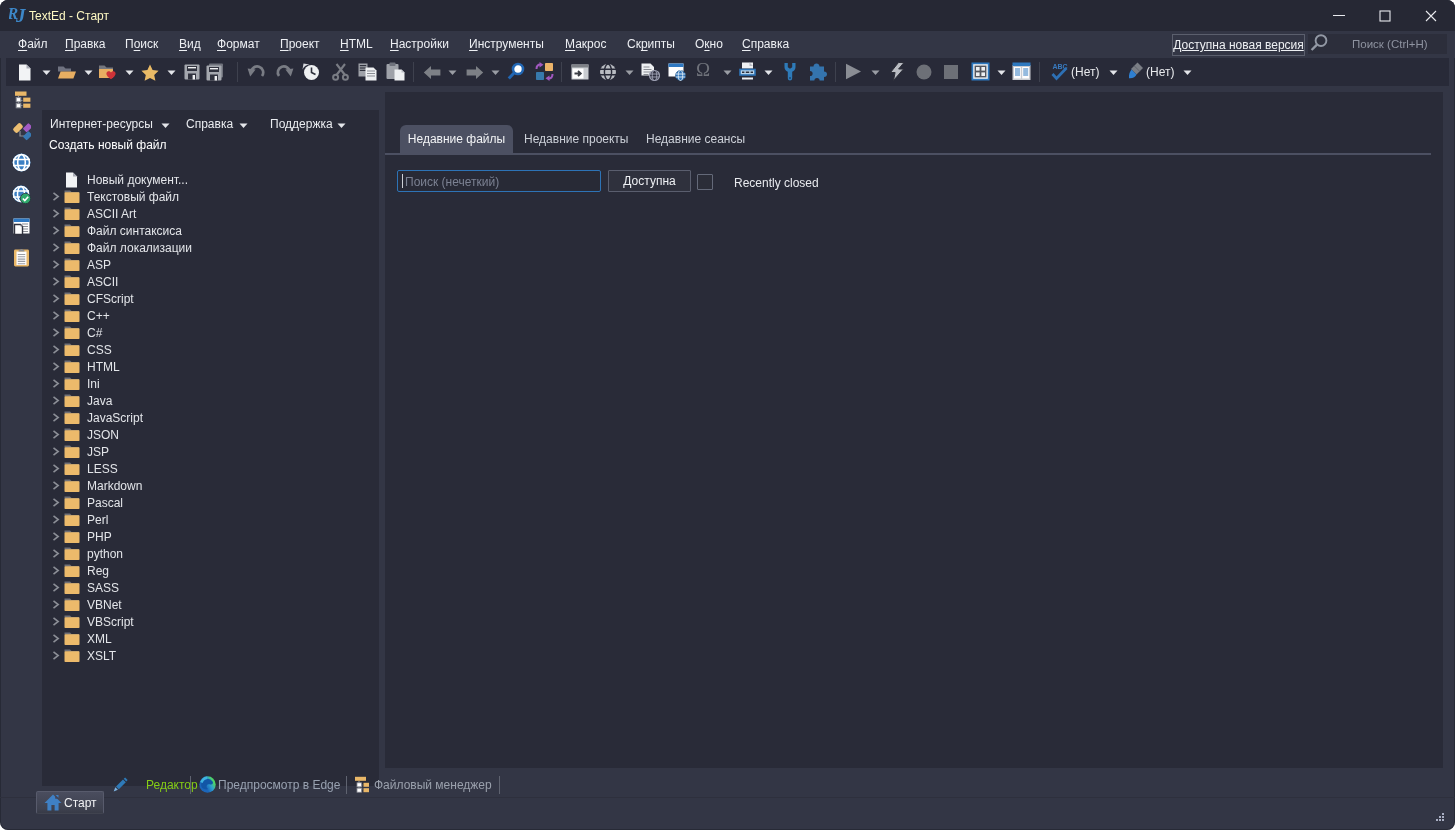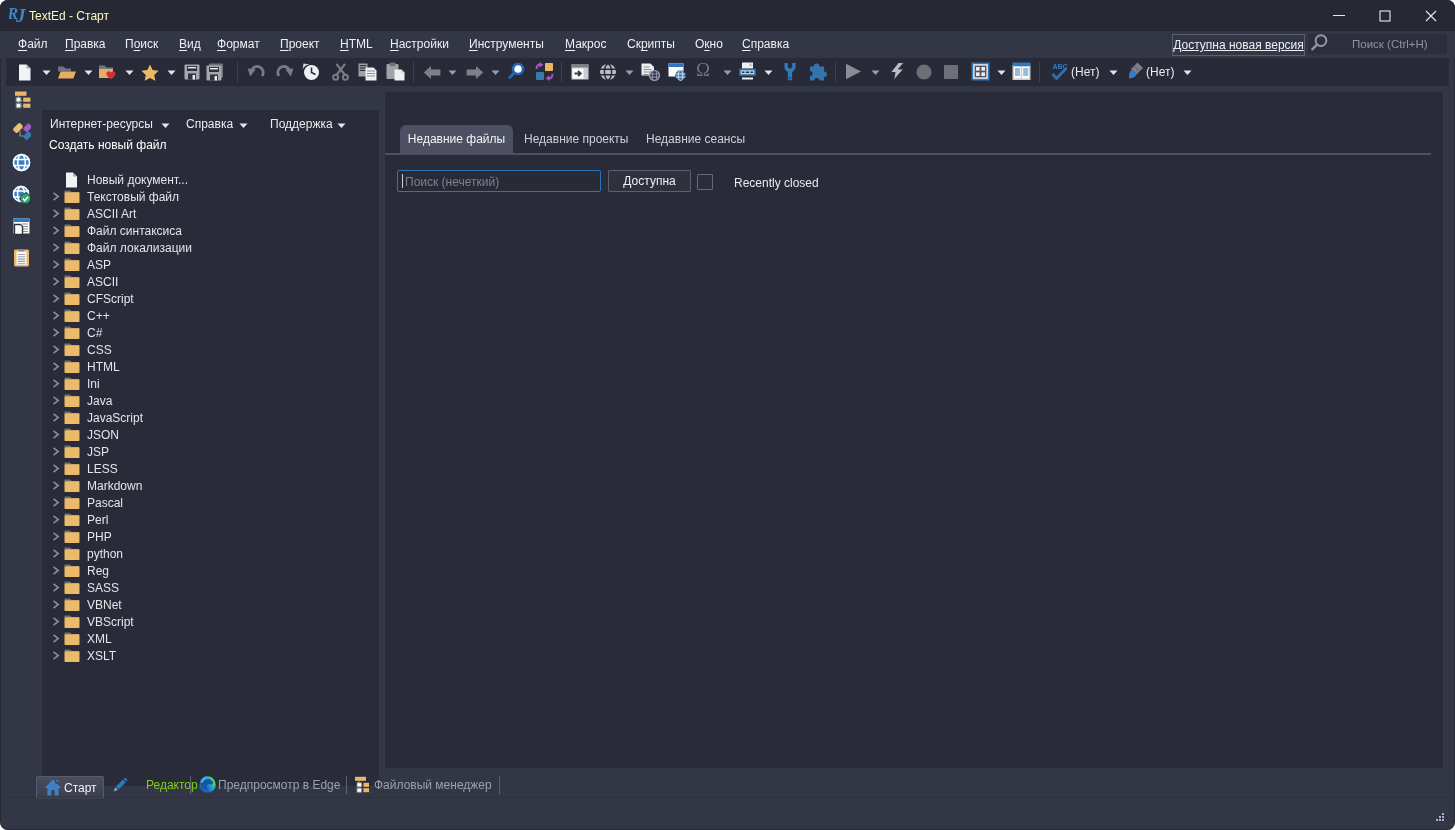--- a/index.html
+++ b/index.html
@@ -30,21 +30,21 @@
 #tabline { position:absolute; left:0; top:60.5px; width:1046px; height:2px; background:#4c5062; }
 #tab-active { position:absolute; left:15px; top:33px; width:113px; height:29px; background:#4c5062; border-radius:6px 6px 0 0; color:#f2f3f5; font-size:12px; text-align:center; line-height:28px; }
 .tab-i { position:absolute; top:33px; height:28px; color:#ccd0d8; font-size:12px; line-height:28px; }
 #srch { position:absolute; left:12px; top:78px; width:204px; height:22px; border:1px solid #2d73b6; border-radius:2px; background:#282a36; }
 #srch .caret { position:absolute; left:4px; top:3px; width:1px; height:14px; background:#cdd0d6; }
 #srch .plh { position:absolute; left:7px; top:4px; font-size:12px; color:#7b8192; }
 #openbtn { position:absolute; left:223px; top:78px; width:83px; height:22px; border:1px solid #5a5e6e; border-radius:1px; background:#2f313d; color:#eef0f3; font-size:12px; text-align:center; line-height:20px; }
 #cb { position:absolute; left:312px; top:82px; width:16px; height:16px; border:1px solid #646979; border-radius:1px; background:#2b2d38; }
 #cblbl { position:absolute; left:333px; top:84px; font-size:12px; color:#e8eaee;margin-left:16px; }
 #bottombar { position:absolute; left:0; top:772px; width:100%; height:26px; border-bottom:1px solid #2e303d; }
-#starttab { position:absolute; left:36px; top:4px; width:68px; height:23px; background:linear-gradient(#4a4d5e 0%,#3e414f 80%,#383b47 100%); border:1px solid #585b6c; border-bottom-color:#40434f; border-radius:2px; }
+#starttab { position:absolute; left:36px; top:19px; width:68px; height:23px; background:linear-gradient(#4a4d5e 0%,#3e414f 80%,#383b47 100%); border:1px solid #585b6c; border-bottom-color:#40434f; border-radius:2px; }
 #starttab span { position:absolute; left:27px; top:4px; font-size:12px; color:#f2f3f5; }
 .btxt { position:absolute; top:6px; font-size:12px; }
 .bsep { position:absolute; top:4px; width:1px; height:18px; background:#5f6370; }
 #bottombar svg { position:absolute; }
 #grip { position:absolute; left:1436px; top:813px; }
 #grip div { position:absolute; width:2px; height:2px; background:#a9afc3; }
 </style>
 </head>
 <body>
 <div id="win">

